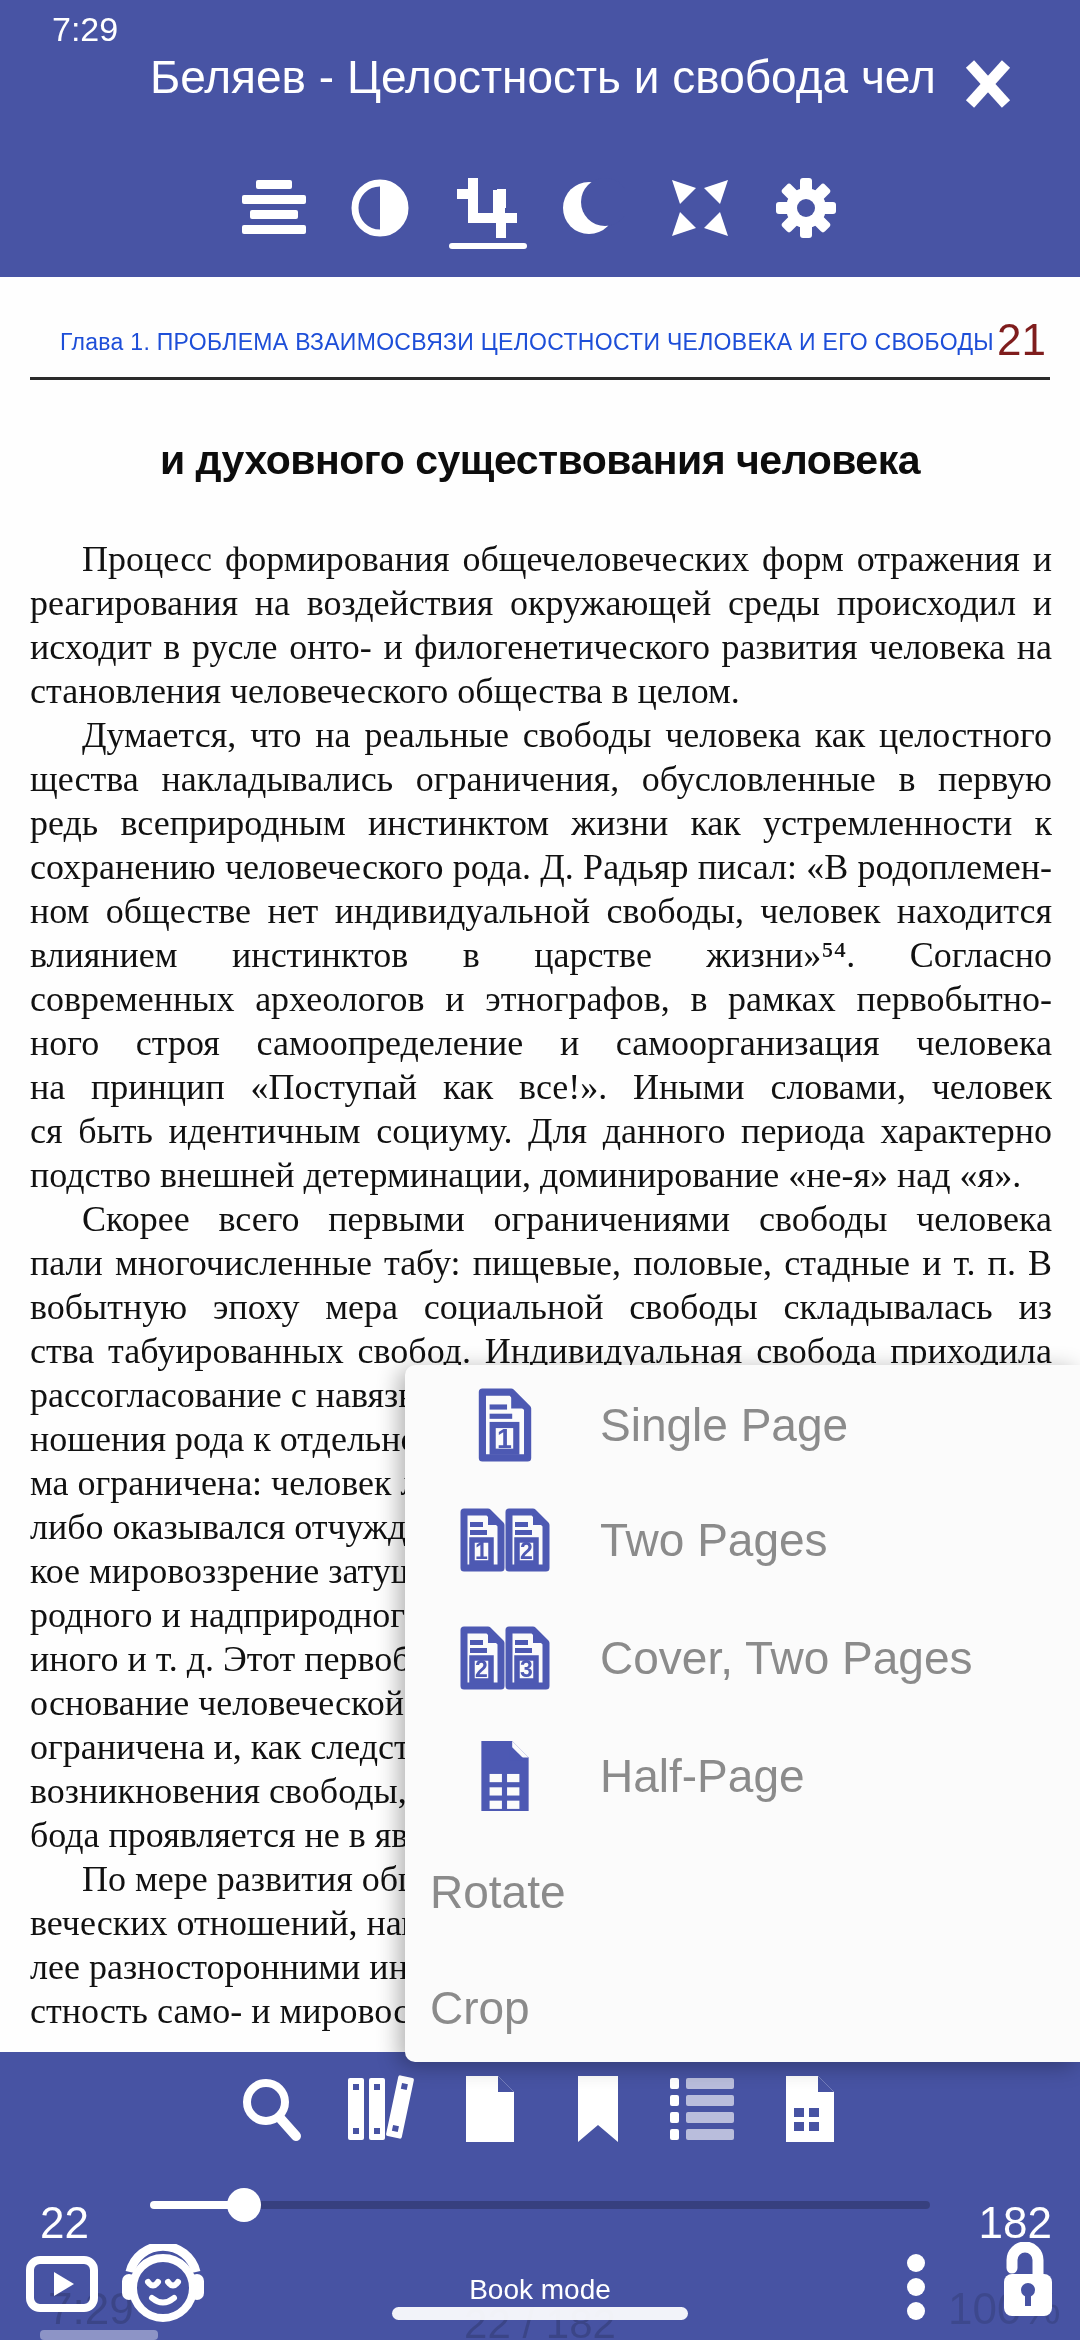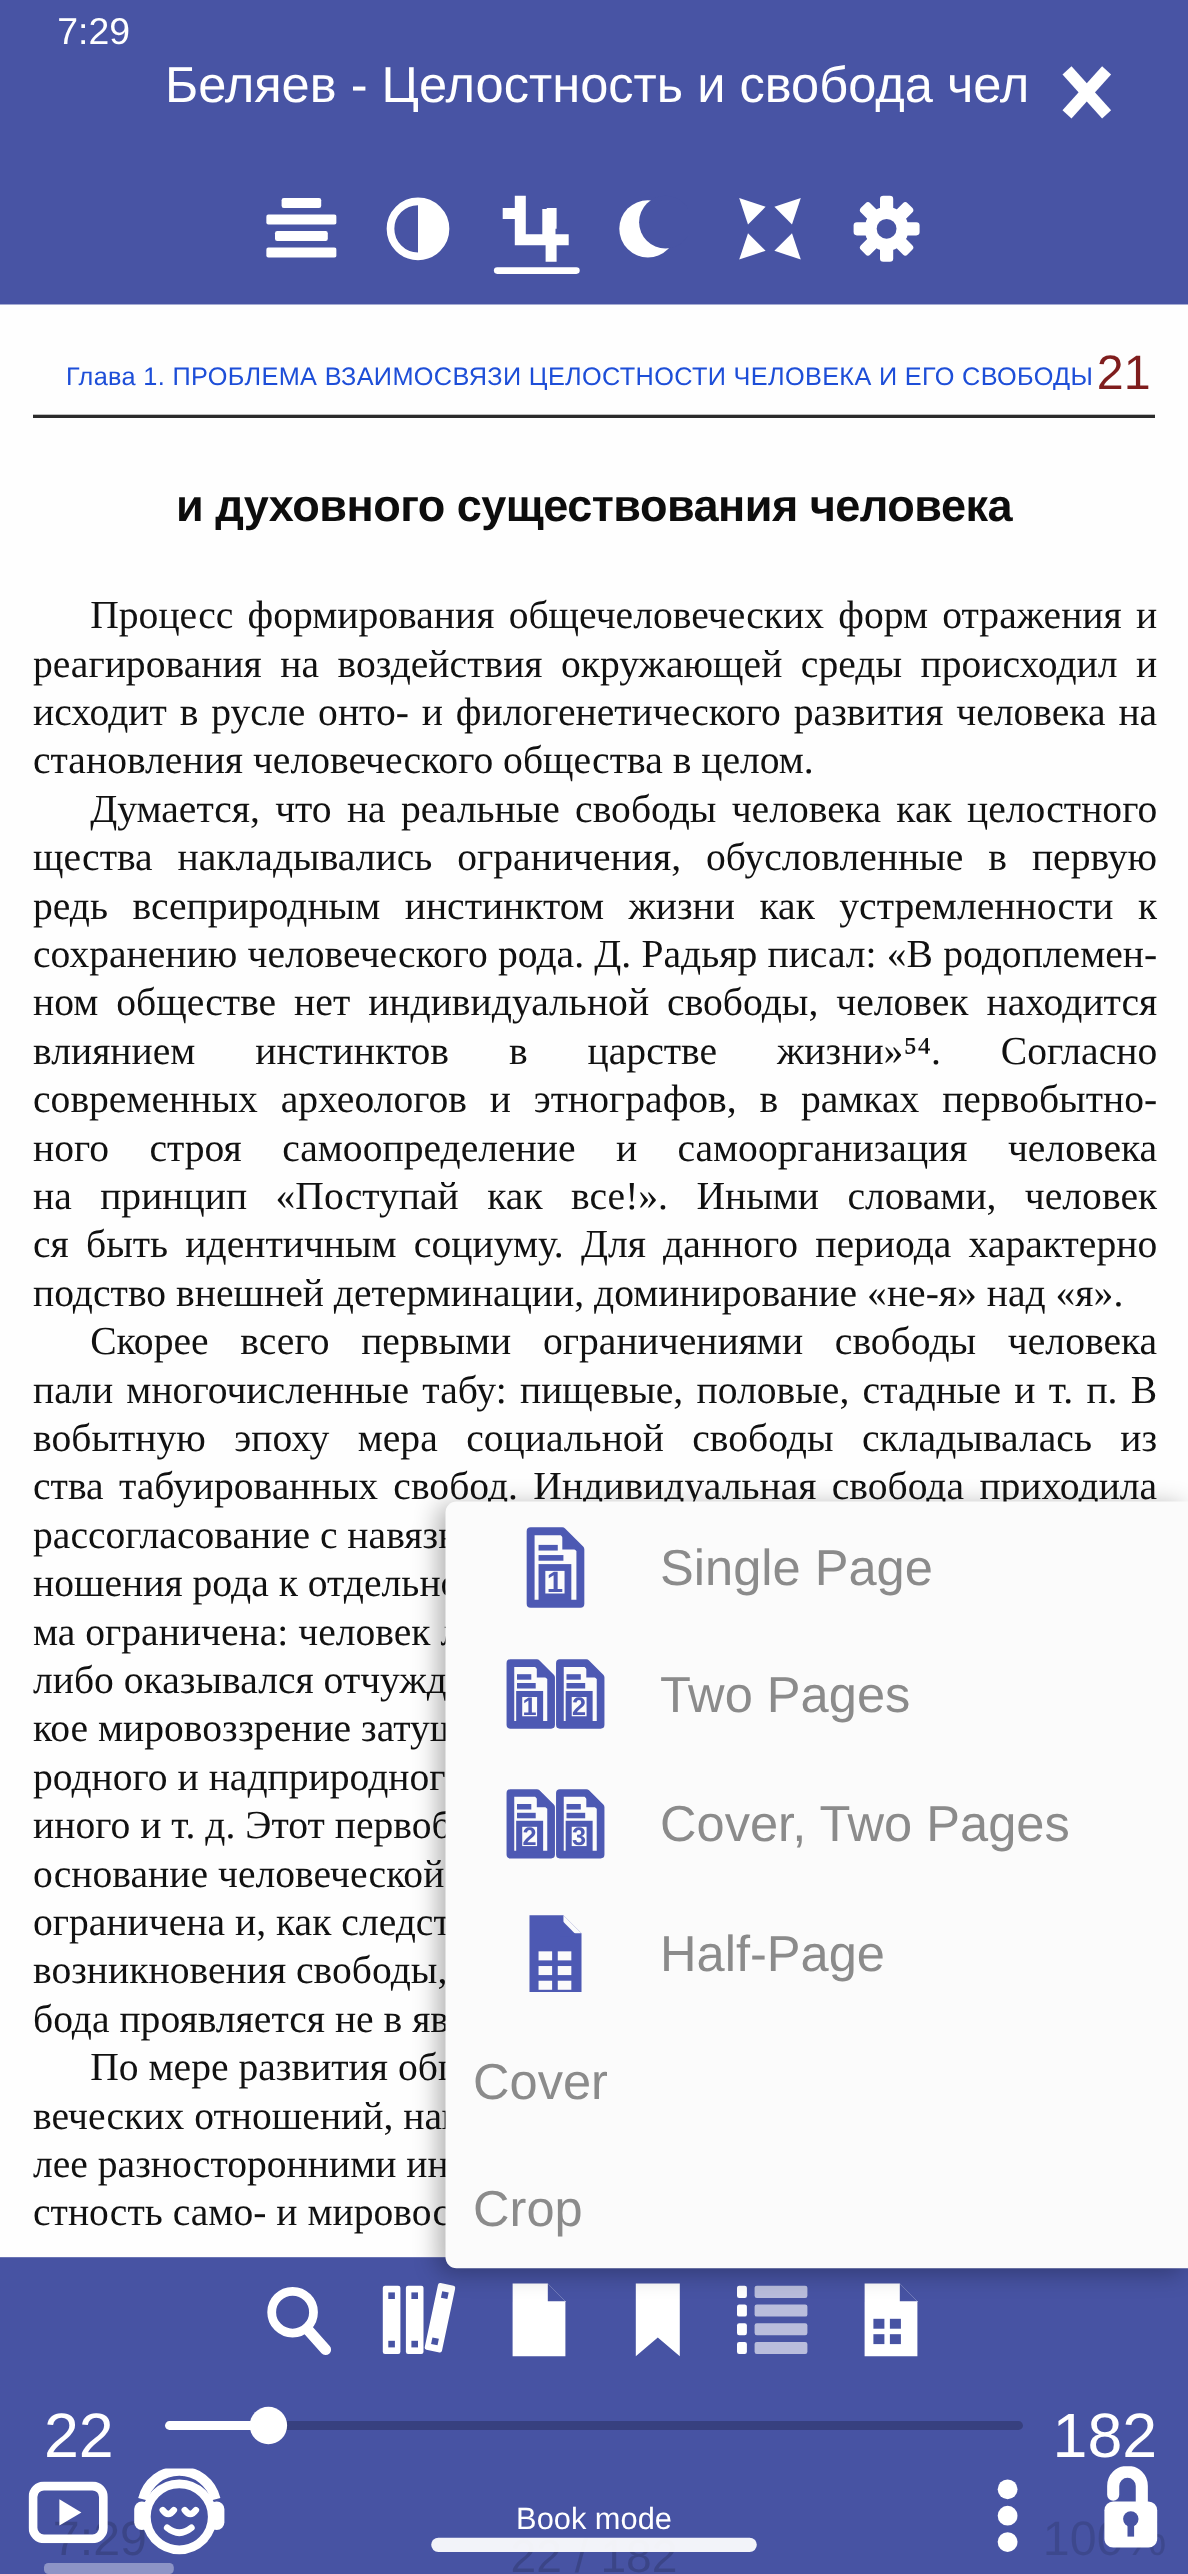--- a/index.html
+++ b/index.html
@@ -38,21 +38,21 @@
   .menu{position:absolute;left:405px;top:1365px;width:675px;height:697px;background:#fbfbfb;
         border-radius:10px 0 0 10px;box-shadow:-6px 4px 22px rgba(0,0,0,.30);z-index:5;}
   .menu-item{position:absolute;left:0;width:675px;height:90px;}
   .mi-ico{position:absolute;left:45px;top:0;width:110px;height:90px;display:flex;align-items:center;justify-content:center;}
   .mi-label{position:absolute;left:195px;top:50%;transform:translateY(-50%);font-size:46px;color:var(--mtx);white-space:nowrap;}
   .mi-label.wide{left:25px;}
 
   
   .bottombar{position:absolute;left:0;top:2052px;width:1080px;height:288px;background:var(--bar2);}
   .nav-ico{position:absolute;top:22px;width:68px;height:70px;}
-  .slider-label{position:absolute;top:130px;font-size:57px;color:#fff;}
+  .slider-label{position:absolute;top:146px;font-size:44px;color:#fff;}
   .track{position:absolute;left:150px;top:149px;width:780px;height:8px;border-radius:4px;background:rgba(0,0,0,.22);}
   .track-fill{position:absolute;left:150px;top:149px;height:8px;border-radius:4px;background:#fff;}
   .thumb{position:absolute;top:136px;width:34px;height:34px;border-radius:50%;background:#fff;}
   .ghost{position:absolute;color:rgba(0,0,0,.17);font-size:44px;white-space:nowrap;}
   .bookmode{position:absolute;left:0;width:1080px;top:222px;text-align:center;color:#fff;font-size:28px;}
   .pill{position:absolute;left:392px;top:255px;width:296px;height:13px;border-radius:7px;background:rgba(255,255,255,.93);}
   .ghost-strip{position:absolute;left:40px;top:278px;width:118px;height:10px;border-radius:4px;background:rgba(255,255,255,.38);}
 </style>
 </head>
 <body>
@@ -240,21 +240,21 @@
               <rect x="30" y="47" width="12" height="8"></rect>
             <rect x="13" y="60" width="12" height="8"></rect>
               <rect x="30" y="60" width="12" height="8"></rect>
           </g>
         </svg>
       </div>
       <div class="mi-label">Half-Page</div>
     </div>
 
     <div class="menu-item" style="top:482px">
-      <div class="mi-label wide">Cover</div>
+      <div class="mi-label wide">Rotate</div>
     </div>
 
     <div class="menu-item" style="top:598px">
       <div class="mi-label wide">Crop</div>
     </div>
   </div>
 
   <div class="bottombar">
 
     <div class="nav-ico" style="left:238px">

